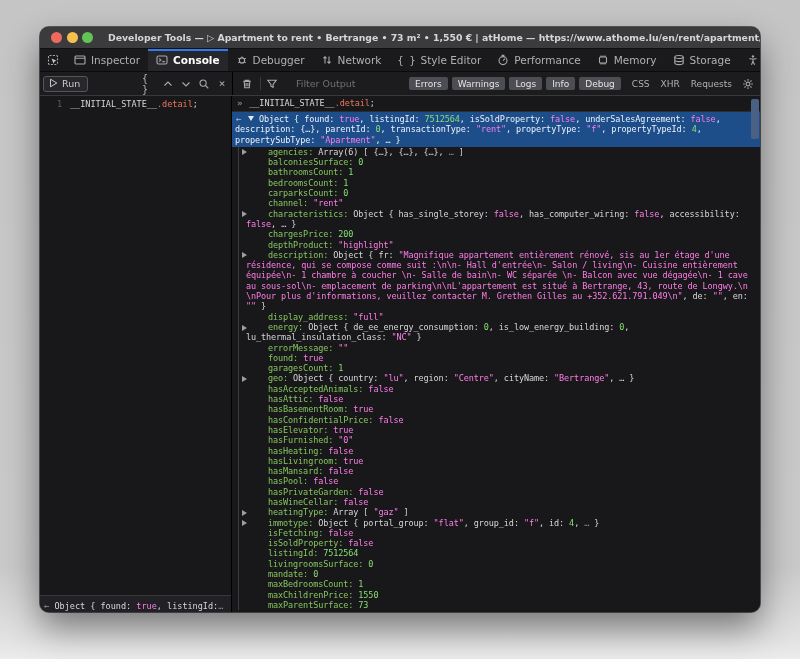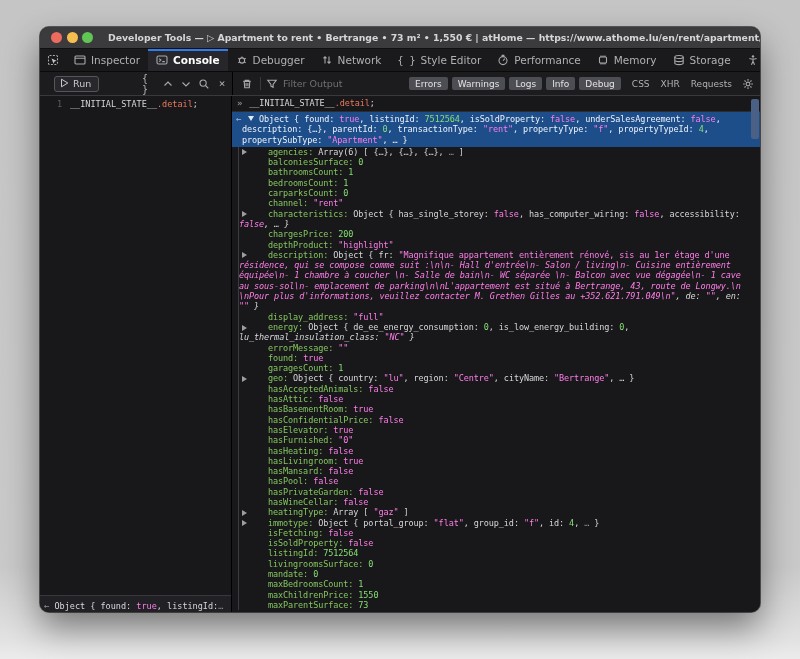--- a/index.html
+++ b/index.html
@@ -20,28 +20,28 @@
   .toolbtn{display:flex;align-items:center;justify-content:center;padding:0 7px;color:#b1b1b3;}
   .vsep{width:1px;background:#3a3a3e;margin:3px 0;}
   .tab{display:flex;align-items:center;gap:5px;padding:0 8px;color:#b1b1b3;font-size:10.5px;white-space:nowrap;}
   .tab .glyph{font-family:"DejaVu Sans Mono",monospace;font-size:10px;}
   .tab.active{background:#27272b;color:#fff;box-shadow:inset 0 2px 0 #2e7cf0;font-weight:bold;}
   .tabbar-spacer{flex:1;}
   .glyph{color:#b1b1b3;}
   svg.ic{display:block;}
   
   .toolbar2{height:23px;background:#1c1c1f;border-bottom:1px solid #39393d;display:flex;align-items:center;}
-  .tb-left{width:192px;display:flex;align-items:center;height:100%;padding-left:14px;box-sizing:border-box;}
+  .tb-left{width:192px;display:flex;align-items:center;height:100%;padding-left:3px;box-sizing:border-box;}
   .runbtn{display:flex;align-items:center;gap:4px;border:1px solid #55555b;border-radius:3px;
     background:#28282c;color:#c9c9cc;font-size:9.5px;padding:1px 7px 2px 5px;}
   .tb-left-spacer{flex:1;}
   .edicon{display:flex;align-items:center;justify-content:center;width:16px;height:16px;margin-right:2px;color:#b1b1b3;}
   .edicon .glyph{font-size:10px;font-family:"DejaVu Sans Mono",monospace;}
   .tb-right{flex:1;display:flex;align-items:center;height:100%;border-left:1px solid #000;padding:0 6px;box-sizing:border-box;min-width:0;}
-  .filter-input{flex:1;display:flex;align-items:center;gap:5px;min-width:0;overflow:hidden;}
+  .filter-input{flex:1;display:flex;align-items:center;gap:18px;min-width:0;overflow:hidden;}
   .filter-placeholder{color:#6f6f74;font-size:9.5px;white-space:nowrap;}
   .pill{background:#4d4d54;color:#e4e4e6;border-radius:2px;font-size:9px;padding:1.5px 6px;margin-left:4px;white-space:nowrap;}
   .cat{color:#b1b1b3;font-size:9px;margin-left:11px;white-space:nowrap;}
   .gearwrap{margin-left:10px;display:flex;align-items:center;}
   
   .content{display:flex;height:519px;position:relative;}
   .editor{width:192px;border-right:1px solid #000;position:relative;background:#18181a;box-sizing:border-box;}
   .codeline{display:flex;font-family:"DejaVu Sans Mono",monospace;font-size:8.5px;line-height:12px;padding-top:2px;white-space:pre;}
   .gutter{width:22px;text-align:right;padding-right:8px;color:#5d5d62;flex:none;}
   .editor-footer{position:absolute;left:0;right:0;bottom:0;height:19px;background:#212125;border-top:1px solid #38383d;
@@ -49,26 +49,26 @@
     white-space:pre;overflow:hidden;}
   .result-glyph{color:#8f8f94;margin-right:5px;font-size:9px;flex:none;}
   .console{flex:1;position:relative;overflow:hidden;background:#18181a;
     font-family:"DejaVu Sans Mono",monospace;font-size:8.5px;letter-spacing:-0.1px;}
   .crow{white-space:pre;line-height:10.3px;position:relative;}
   .echo{display:flex;align-items:center;border-bottom:1px solid #2b2b30;padding:2px 0 2px 5px;line-height:11px;}
   .echo .prompt{color:#82828a;font-weight:bold;margin-right:7px;font-size:9px;}
   #result{position:relative;padding-bottom:2px;}
   .back-arrow{position:absolute;left:4px;top:2px;color:#a8bcd9;font-size:9px;z-index:2;}
   #sel{background:#1d4e8a;padding:2px 2px 2px 0;}
-  #sel .crow{padding-left:10px;}
+  #sel .crow{padding-left:3px;}
   #sel .crow.first{padding-left:16px;}
   #tree{position:relative;margin-left:6px;}
   #tree::before{content:"";position:absolute;left:0;top:0;bottom:0;border-left:1px solid #3b3b42;}
   #tree .crow{padding-left:30px;}
-  #tree .crow.cont{padding-left:1px;font-style:italic;}
+  #tree .crow.cont{padding-left:8px;}
   .tri{width:0;height:0;display:inline-block;}
   .tri.down{border-left:3.5px solid transparent;border-right:3.5px solid transparent;border-top:5px solid #e4e9f2;
     margin-right:5px;vertical-align:1px;}
   #tree .tri.right{position:absolute;left:4px;top:2.6px;border-top:3.5px solid transparent;
     border-bottom:3.5px solid transparent;border-left:5px solid #9d9da2;}
   
   .c-k{color:#84c65f;}          
   .c-n{color:#86de74;}          
   .c-s{color:#ff7de9;}          
   .c-b{color:#ff7de9;}          

